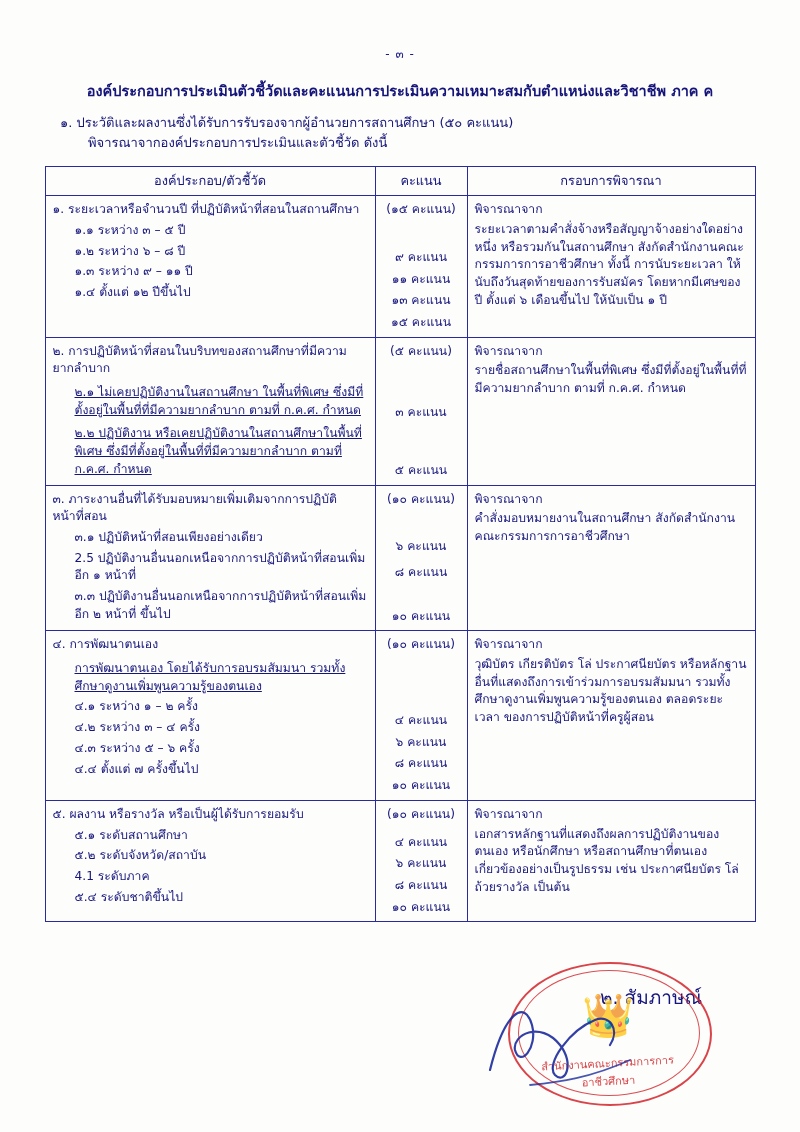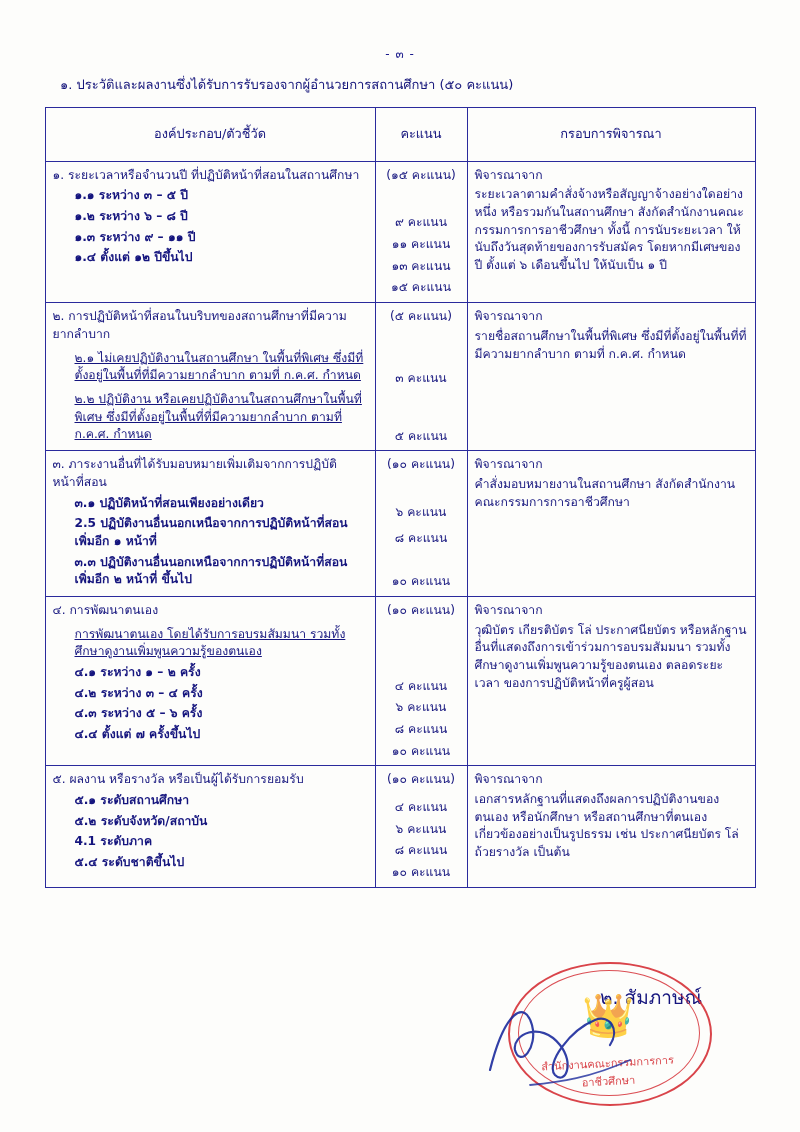--- a/index.html
+++ b/index.html
@@ -59,35 +59,34 @@
     vertical-align: top;
     padding: 5px 7px;
     font-size: 12.2px;
     color: #15157e;
     line-height: 1.45;
   }
   table.main th {
     text-align: center;
     font-weight: normal;
     font-size: 12.8px;
-    padding: 17px 4px;
+    padding: 5px 4px;
   }
   col.c1 { width: 330px; }
   col.c2 { width: 92px; }
   col.c3 { width: 288px; }
 
   .cell-criteria .head {
     font-weight: normal;
     text-align: right;
   }
   .cell-criteria .sub {
     padding-left: 22px;
     display: block;
     margin-top: 3px;
-    font-weight: bold;
   }
   .cell-criteria .sub2 {
     padding-left: 22px;
     display: block;
     margin-top: 6px;
     text-decoration: underline;
   }
   .cell-score {
     text-align: center;
   }
@@ -178,23 +177,25 @@
   }
   .signature svg { display:block; }
 </style>
 </head>
 <body>
 
 <div class="page">
 
   <div class="page-number">- ๓ -</div>
 
+  <div class="doc-title">องค์ประกอบการประเมินตัวชี้วัดและคะแนนการประเมินความเหมาะสมกับตำแหน่งและวิชาชีพ ภาค ค</div>
 
   <div class="intro">
     <div>๑. ประวัติและผลงานซึ่งได้รับการรับรองจากผู้อำนวยการสถานศึกษา (๕๐ คะแนน)</div>
+    <div class="line2">พิจารณาจากองค์ประกอบการประเมินและตัวชี้วัด ดังนี้</div>
   </div>
 
   <table class="main">
     <colgroup>
       <col class="c1">
         <col class="c2">
         <col class="c3">
     </colgroup>
     <thead>
       <tr>

